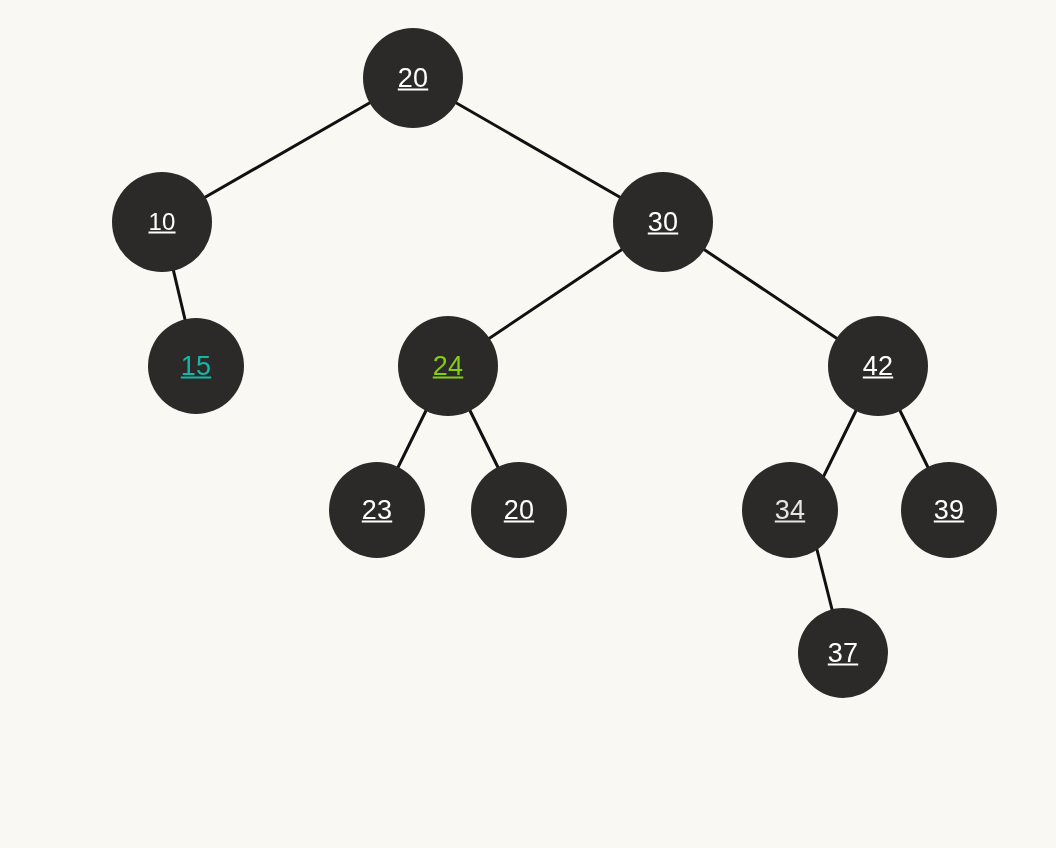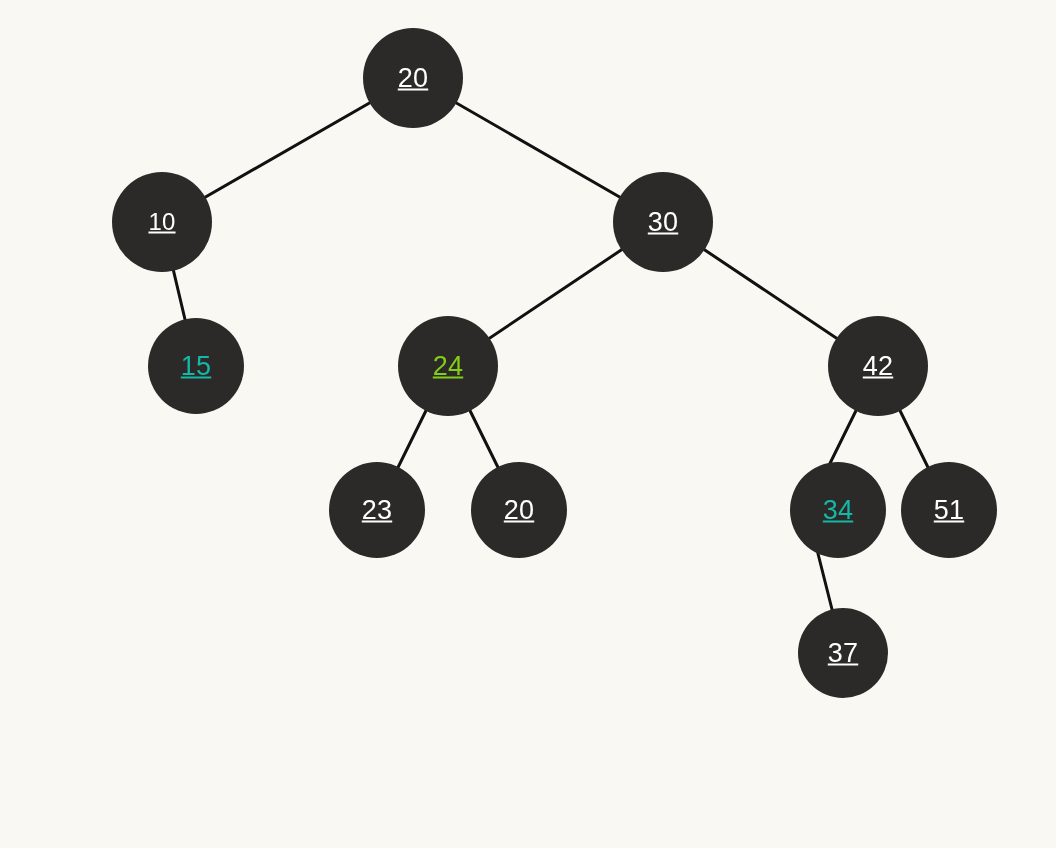--- a/index.html
+++ b/index.html
@@ -90,23 +90,23 @@
       </div>
       <div class="tree-node" style="left: 828px; top: 316px; width: 100px; height: 100px; background: rgb(43, 42, 40); color: rgb(255, 255, 255); font-size: 27px;">
         <span class="node-label">42</span>
       </div>
       <div class="tree-node" style="left: 329px; top: 462px; width: 96px; height: 96px; background: rgb(43, 42, 40); color: rgb(255, 255, 255); font-size: 27px;">
         <span class="node-label">23</span>
       </div>
       <div class="tree-node" style="left: 471px; top: 462px; width: 96px; height: 96px; background: rgb(43, 42, 40); color: rgb(255, 255, 255); font-size: 27px;">
         <span class="node-label">20</span>
       </div>
-      <div class="tree-node" style="left: 790px; top: 462px; width: 96px; height: 96px; background: rgb(43, 42, 40); color: #14b8a6; font-size: 27px; text-align: center;">
+      <div class="tree-node" style="left: 742px; top: 462px; width: 96px; height: 96px; background: rgb(43, 42, 40); color: #e5e5e5; font-size: 27px; text-align: center;">
         <span class="node-label">34</span>
       </div>
       <div class="tree-node" style="left: 901px; top: 462px; width: 96px; height: 96px; background: rgb(43, 42, 40); color: rgb(255, 255, 255); font-size: 27px;">
-        <span class="node-label">51</span>
+        <span class="node-label">39</span>
       </div>
       <div class="tree-node" style="left: 798px; top: 608px; width: 90px; height: 90px; background: rgb(43, 42, 40); color: rgb(255, 255, 255); font-size: 27px;">
         <span class="node-label">37</span>
       </div>
     </div>
 </div>
 
 </body></html>

